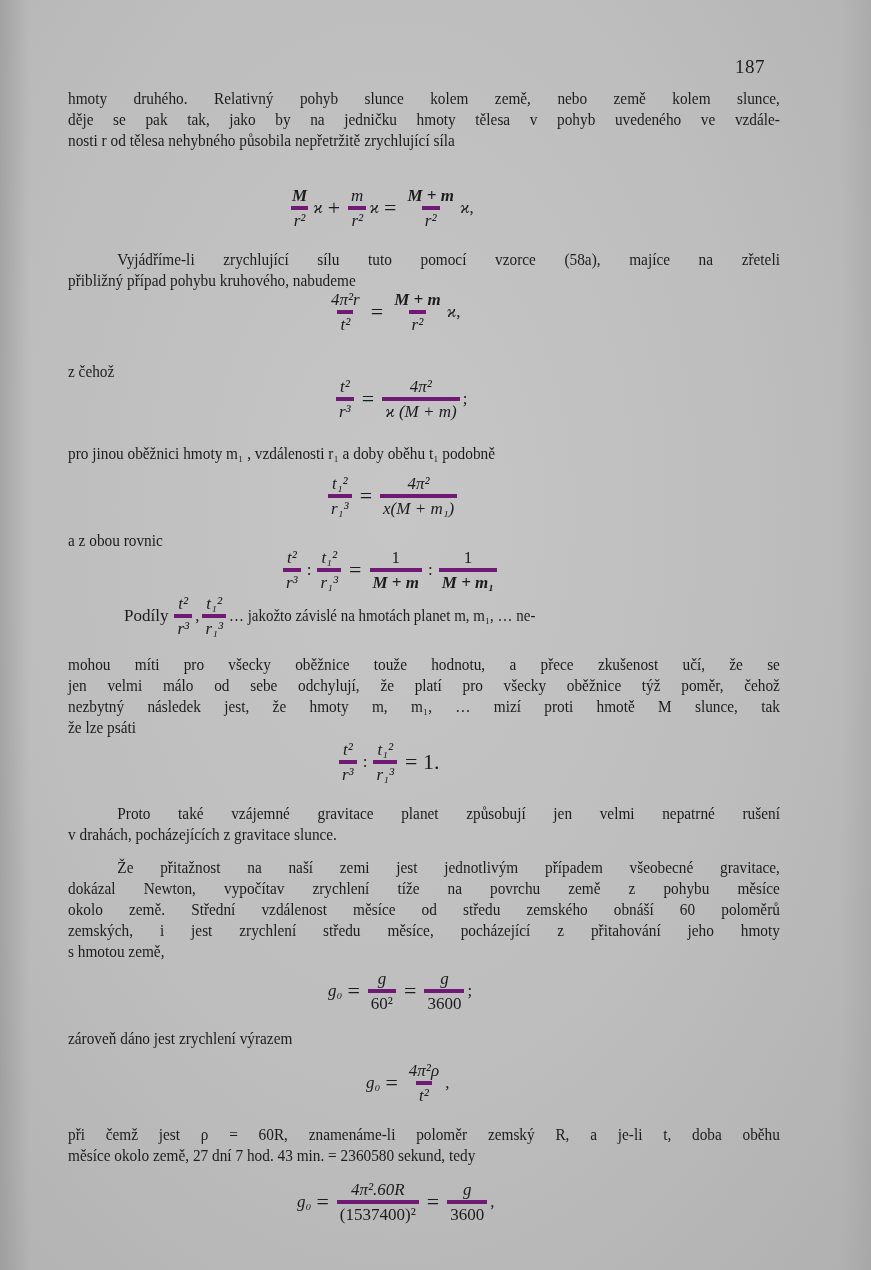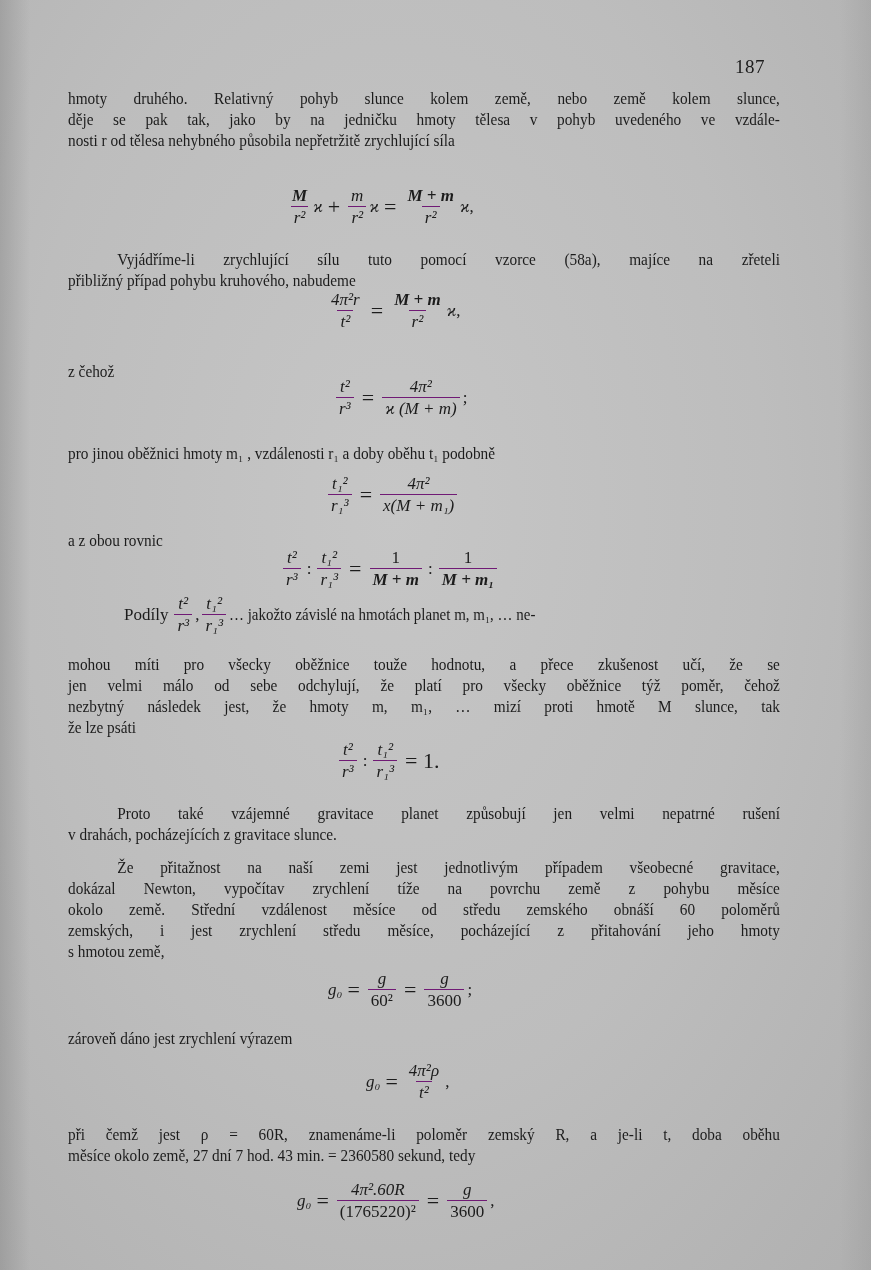--- a/index.html
+++ b/index.html
@@ -22,21 +22,21 @@
       transform: scaleX(0.88); transform-origin: left center;
       width: 809px;
     }
     .line.last { text-align-last: left; }
     .line.indent { text-indent: 56px; }
     .plain { position: absolute; font-size: 17.4px; white-space: nowrap; transform: scaleX(0.88); transform-origin: left center; }
 
     .eq { position: absolute; display: flex; align-items: center; font-size: 17px; white-space: nowrap; }
     .frac { display: inline-flex; flex-direction: column; align-items: center; margin: 0 3px; }
     .frac .num { padding: 0 3px 1px; line-height: 19px; }
-    .frac .den { padding: 1px 3px 0; line-height: 19px; border-top: 1px solid #701a75; }
+    .frac .den { padding: 1px 3px 0; line-height: 19px; border-top: 4px solid #701a75; }
     .op { margin: 0 5px; font-size: 22px; }
     .op.small { margin: 0 3px; font-size: 17px; }
     .eq i { font-style: italic; }
     .bold-m { font-style: italic; font-weight: bold; }
   </style>
 </head>
 <body>
 
 <div class="page">
 
@@ -205,21 +205,21 @@
   </div>
 
   <div class="line" style="top:1124px">při čemž jest ρ = 60R, znamenáme-li poloměr zemský R, a je-li t, doba oběhu</div>
   <div class="line last" style="top:1145px">měsíce okolo země, 27 dní 7 hod. 43 min. = 2360580 sekund, tedy</div>
 
   <div class="eq" style="left:297px;top:1180px">
     <i>g₀</i>
     <span class="op">=</span>
     <span class="frac">
         <span class="num"><i>4π².60R</i></span>
-        <span class="den">(1765220)²</span>
+        <span class="den">(1537400)²</span>
       </span>
     <span class="op">=</span>
     <span class="frac">
         <span class="num"><i>g</i></span>
         <span class="den">3600</span>
       </span>
     <span>,</span>
   </div>
 
 </div>

